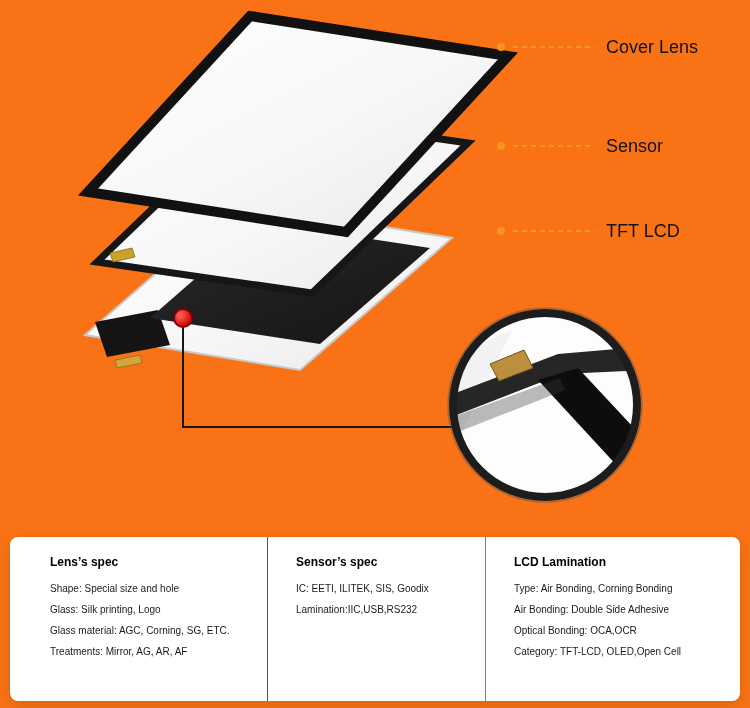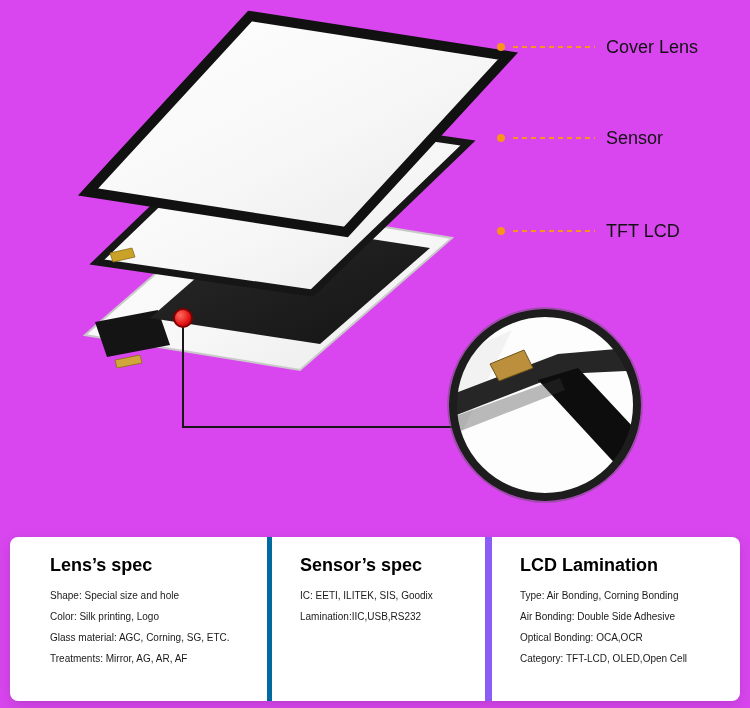--- a/index.html
+++ b/index.html
@@ -1,19 +1,19 @@
 <!DOCTYPE html>
 <html><head>
 <meta charset="utf-8">
 <style>
   html,body{margin:0;padding:0;background:#ffffff;}
   .screen{
     position:relative;
     width:750px;height:708px;
-    background:#d946ef;
+    background:#f97316;
     font-family:"Liberation Sans", sans-serif;
     overflow:hidden;
   }
   .diagram{position:absolute;left:0;top:0;width:750px;height:530px;}
   .diagram svg{position:absolute;left:0;top:0;}
 
   
   .callout{
     position:absolute;left:497px;
     display:flex;align-items:center;height:24px;
@@ -36,24 +36,24 @@
     position:absolute;left:10px;top:537px;width:730px;height:164px;
     background:#ffffff;border-radius:8px;
     box-shadow:0 5px 16px rgba(0,0,0,0.13), 0 0 2px rgba(0,0,0,0.05);
     display:flex;box-sizing:border-box;
   }
   .spec-col{
     box-sizing:border-box;
     padding:18px 0 0 28px;
   }
   .spec-col.first{width:257px;padding-left:40px;border-left:none;}
-  .spec-col.mid{width:218px;border-left:5px solid #0369a1;}
-  .spec-col.last{flex:1;border-left:7px solid #8b5cf6;}
+  .spec-col.mid{width:218px;border-left:1px solid #0369a1;}
+  .spec-col.last{flex:1;border-left:1px solid #8b5cf6;}
   .spec-title{
-    font-size:18px;font-weight:bold;color:#000000;
+    font-size:12px;font-weight:bold;color:#000000;
     margin:0 0 9px 0;white-space:nowrap;
   }
   .spec-line{
     font-size:10px;color:#1a1a1a;line-height:21px;white-space:nowrap;
   }
 </style>
 </head>
 <body>
 
 <div class="screen">
@@ -111,38 +111,38 @@
         <circle cx="545" cy="405" r="92" fill="none" stroke="#1d1d1d" stroke-width="8"></circle>
         <circle cx="545" cy="405" r="97" fill="none" stroke="#555555" stroke-width="1.5" opacity="0.5"></circle>
       </g>
     </svg>
 
     <div class="callout" style="top:35px">
       <span class="dot"></span>
       <span class="dash"></span>
       <span class="clabel">Cover Lens</span>
     </div>
-    <div class="callout" style="top:126px">
+    <div class="callout" style="top:134px">
       <span class="dot"></span>
       <span class="dash"></span>
       <span class="clabel">Sensor</span>
     </div>
     <div class="callout" style="top:219px">
       <span class="dot"></span>
       <span class="dash"></span>
       <span class="clabel">TFT LCD</span>
     </div>
   </div>
 
   <div class="spec-card">
 
     <div class="spec-col first">
       <div class="spec-title">Lens’s spec</div>
       <div class="spec-line">Shape: Special size and hole</div>
-      <div class="spec-line">Color: Silk printing, Logo</div>
+      <div class="spec-line">Glass: Silk printing, Logo</div>
       <div class="spec-line">Glass material: AGC, Corning, SG, ETC.</div>
       <div class="spec-line">Treatments: Mirror, AG, AR, AF</div>
     </div>
 
     <div class="spec-col mid">
       <div class="spec-title">Sensor’s spec</div>
       <div class="spec-line">IC: EETI, ILITEK, SIS, Goodix</div>
       <div class="spec-line">Lamination:IIC,USB,RS232</div>
     </div>
 

